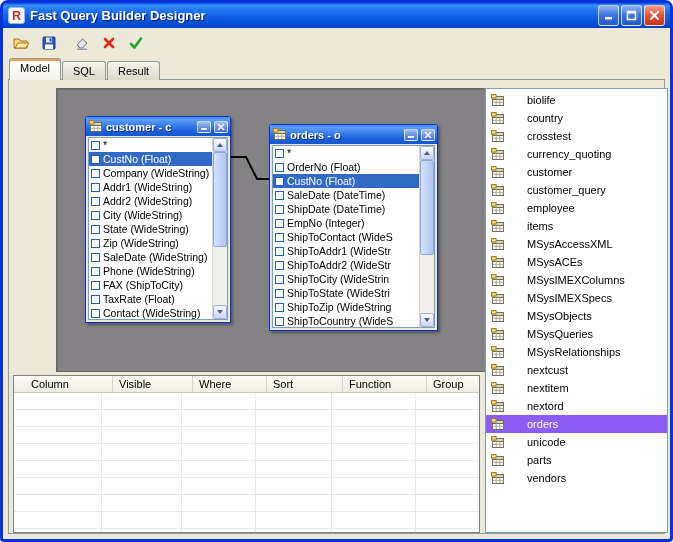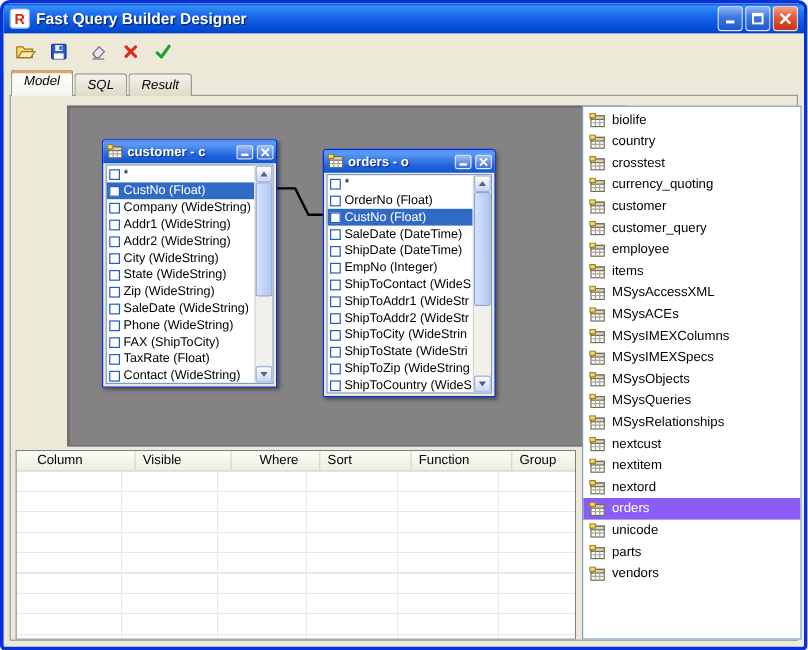--- a/index.html
+++ b/index.html
@@ -27,21 +27,21 @@
   .toolbar { position:absolute; top:25px; left:0; right:0; height:30px; background:#ECE9D8;
     display:flex; align-items:center; padding-left:6px; gap:2px; }
   .tool-btn { width:25px; height:24px; display:flex; align-items:center; justify-content:center;
     border:1px solid transparent; border-radius:2px; }
   .tool-btn.group-gap { margin-left:6px; }
 
   
   .tabbar { position:absolute; top:55px; left:6px; height:22px; display:flex; align-items:flex-end; gap:1px; z-index:3; }
   .tab { padding:3px 10px 2px; font-size:11px; color:#000; height:19px;
     border:1px solid #919B9C; border-bottom:none; border-radius:3px 3px 0 0;
-    background:linear-gradient(#F4F3EC,#DDDAC8);font-style:italic; }
+    background:linear-gradient(#F4F3EC,#DDDAC8); }
   .tab.selected { background:linear-gradient(#FFFFFF,#F5F4EC); height:22px;
     box-shadow:inset 0 2px 0 #F0A050; position:relative; z-index:4; }
 
   
   .content-panel { position:absolute; left:5px; right:5px; top:76px; bottom:5px;
     border:1px solid #919B9C; background:#ECE9D8; }
 
   
   .design-area { position:absolute; left:4px; top:8px; width:467px; height:284px;
     background:#848284; border:1px solid #696969; box-shadow:inset 1px 1px 0 #6E6E6E;margin-left:43px; }
@@ -81,38 +81,38 @@
 
   
   .grid { position:absolute; left:4px; top:295px; width:467px; height:158px;
     background:#fff; border:1px solid #808080; }
   .grid-header { display:flex; height:17px;
     background:linear-gradient(180deg,#FDFCF7,#EEEDE2); border-bottom:1px solid #CDCBBE; }
   .gh-cell { font-size:11px; padding:2px 0 0 6px; border-right:1px solid #D8D6C8; height:100%;
     white-space:nowrap; overflow:hidden; }
   .grid-header div:nth-of-type(1){ width:88px;margin-left:11px; }
   .grid-header div:nth-of-type(2){ width:80px; }
-  .grid-header div:nth-of-type(3){ width:74px;text-align:center; }
+  .grid-header div:nth-of-type(3){ width:74px; }
   .grid-header div:nth-of-type(4){ width:76px; }
   .grid-header div:nth-of-type(5){ width:84px; }
   .grid-header div:nth-of-type(6){ flex:1; border-right:none; }
   .grid-body { position:absolute; top:17px; left:0; right:0; bottom:0; display:flex; }
   .gb-col { border-right:1px solid #E8E8E8;
     background:repeating-linear-gradient(to bottom,#fff 0 16px,#E8E8E8 16px 17px); }
   .grid-body div:nth-of-type(1){ width:88px; }
   .grid-body div:nth-of-type(2){ width:80px; }
   .grid-body div:nth-of-type(3){ width:74px; }
   .grid-body div:nth-of-type(4){ width:76px; }
   .grid-body div:nth-of-type(5){ width:84px; }
   .grid-body div:nth-of-type(6){ flex:1; border-right:none; }
 
   
   .right-panel { position:absolute; left:476px; top:8px; width:183px; height:445px;
     background:#fff; border:1px solid #7F9DB9; overflow:hidden; padding-top:2px; }
-  .list-item { height:18px; display:flex; align-items:center; gap:5px; padding-left:5px;
+  .list-item { height:18px; display:flex; align-items:center; gap:22px; padding-left:5px;
     font-size:11px; color:#000; cursor:default; }
   .list-item.selected { background:#8b5cf6; color:#fff; }
   .tbl-icon { width:14px; height:13px; flex:0 0 auto; display:flex; }
 </style>
 </head>
 <body>
 
 <div class="window">
 
   <div class="titlebar">
@@ -288,21 +288,21 @@
             <div class="sb-track">
                 <div class="sb-thumb"></div>
               </div>
             <div class="sb-btn">
                 <span class="arr-down"></span>
               </div>
           </div>
         </div>
       </div>
 
-      <div class="twin" style="left:212px; top:35px; width:144px; height:207px;">
+      <div class="twin" style="left:212px; top:35px; width:169px; height:207px;">
         <div class="twin-title">
           <span class="tbl-icon">
             <svg width="14" height="13" viewBox="0 0 14 13">
                 <rect x="1.5" y="2.5" width="11" height="9" fill="#FFFFFF" stroke="#6E6E5E"></rect>
                 <rect x="1.5" y="2.5" width="11" height="3" fill="#DAD4B4" stroke="#6E6E5E"></rect>
                 <line x1="5.2" y1="5.5" x2="5.2" y2="11" stroke="#A8A490"></line>
                 <line x1="8.8" y1="5.5" x2="8.8" y2="11" stroke="#A8A490"></line>
                 <line x1="1.5" y1="8.3" x2="12.5" y2="8.3" stroke="#A8A490"></line>
                 <rect x="0.5" y="0.5" width="4.6" height="3.6" fill="#F5D76E" stroke="#A08020"></rect>
               </svg>

